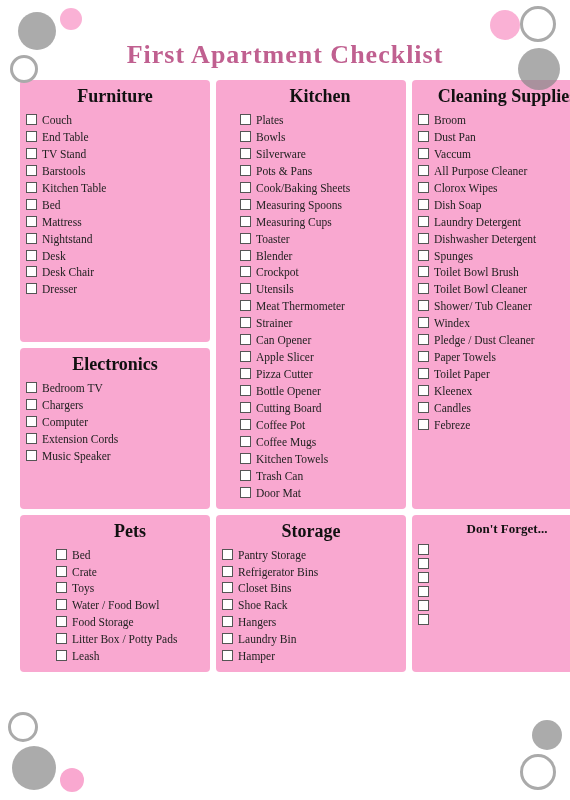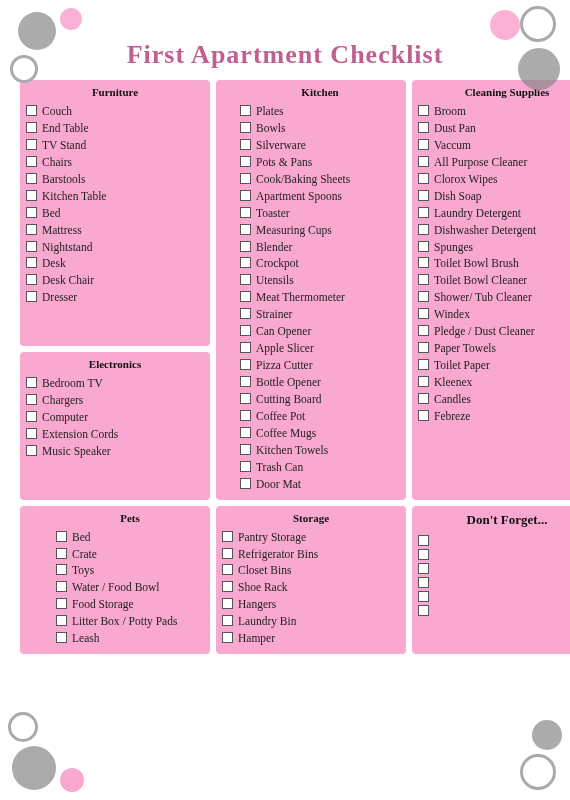--- a/index.html
+++ b/index.html
@@ -47,21 +47,21 @@
 
     .section {
       background: #f9a8d0;
       border-radius: 4px;
       padding: 4px 6px 6px 6px;
     }
 
     .section-title {
       text-align: center;
       font-weight: bold;
-      font-size: 11px;
+      font-size: 18px;
       color: #111;
       margin-bottom: 4px;
       padding: 2px 0;
       font-family: 'Georgia', serif;
     }
 
     .checklist-item {
       display: flex;
       align-items: flex-start;
       margin: 2px 0;
@@ -134,24 +134,20 @@
           <div class="checklist-item">
             <span class="checkbox"></span>
             <span>End Table</span>
           </div>
           <div class="checklist-item">
             <span class="checkbox"></span>
             <span>TV Stand</span>
           </div>
           <div class="checklist-item">
             <span class="checkbox"></span>
-            <span>Chairs</span>
-          </div>
-          <div class="checklist-item">
-            <span class="checkbox"></span>
             <span>Barstools</span>
           </div>
           <div class="checklist-item">
             <span class="checkbox"></span>
             <span>Kitchen Table</span>
           </div>
           <div class="checklist-item">
             <span class="checkbox"></span>
             <span>Bed</span>
           </div>
@@ -256,29 +252,29 @@
           <div class="checklist-item">
             <span class="checkbox"></span>
             <span>Pots &amp; Pans</span>
           </div>
           <div class="checklist-item">
             <span class="checkbox"></span>
             <span>Cook/Baking Sheets</span>
           </div>
           <div class="checklist-item">
             <span class="checkbox"></span>
-            <span>Apartment Spoons</span>
+            <span>Measuring Spoons</span>
+          </div>
+          <div class="checklist-item">
+            <span class="checkbox"></span>
+            <span>Measuring Cups</span>
           </div>
           <div class="checklist-item">
             <span class="checkbox"></span>
             <span>Toaster</span>
-          </div>
-          <div class="checklist-item">
-            <span class="checkbox"></span>
-            <span>Measuring Cups</span>
           </div>
           <div class="checklist-item">
             <span class="checkbox"></span>
             <span>Blender</span>
           </div>
           <div class="checklist-item">
             <span class="checkbox"></span>
             <span>Crockpot</span>
           </div>
           <div class="checklist-item">

